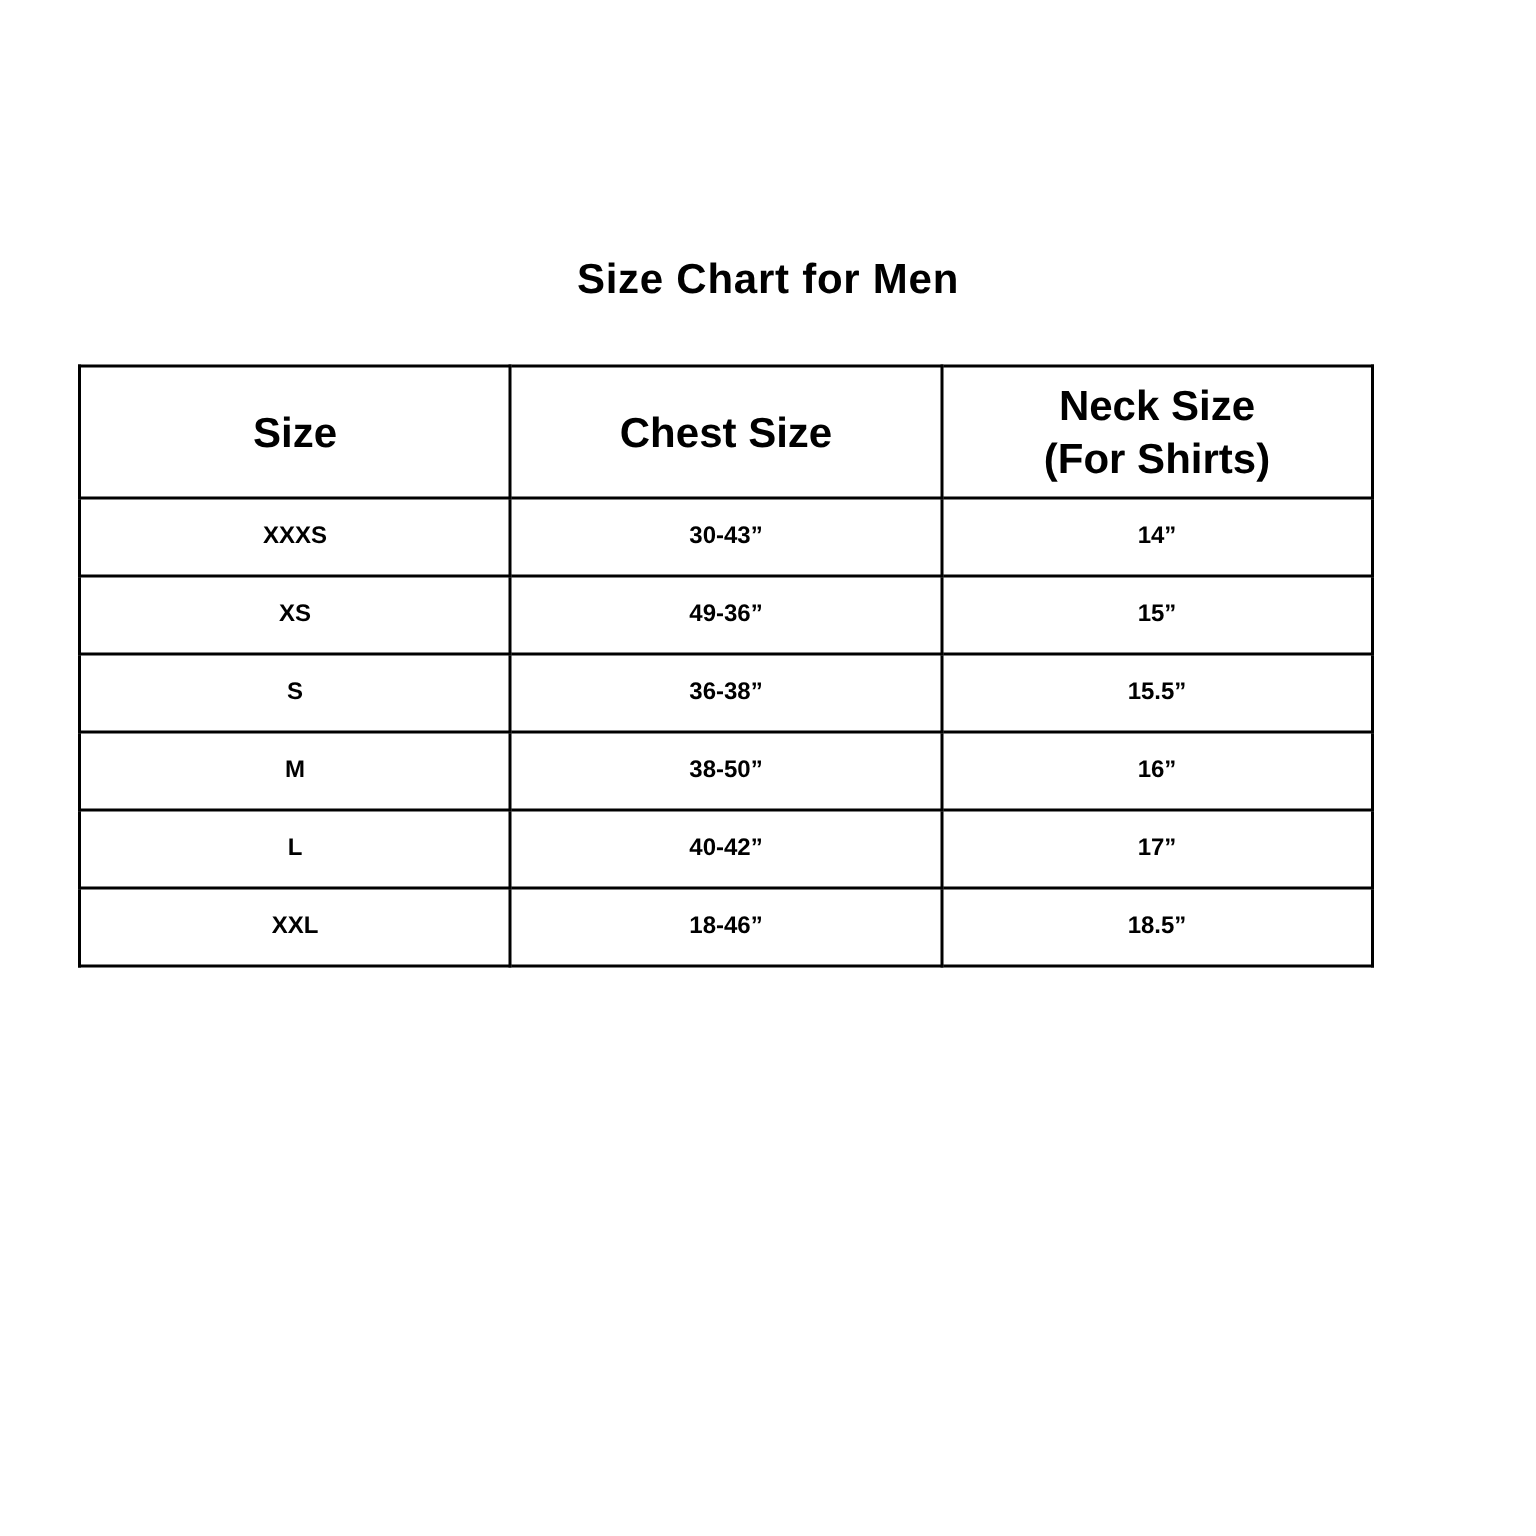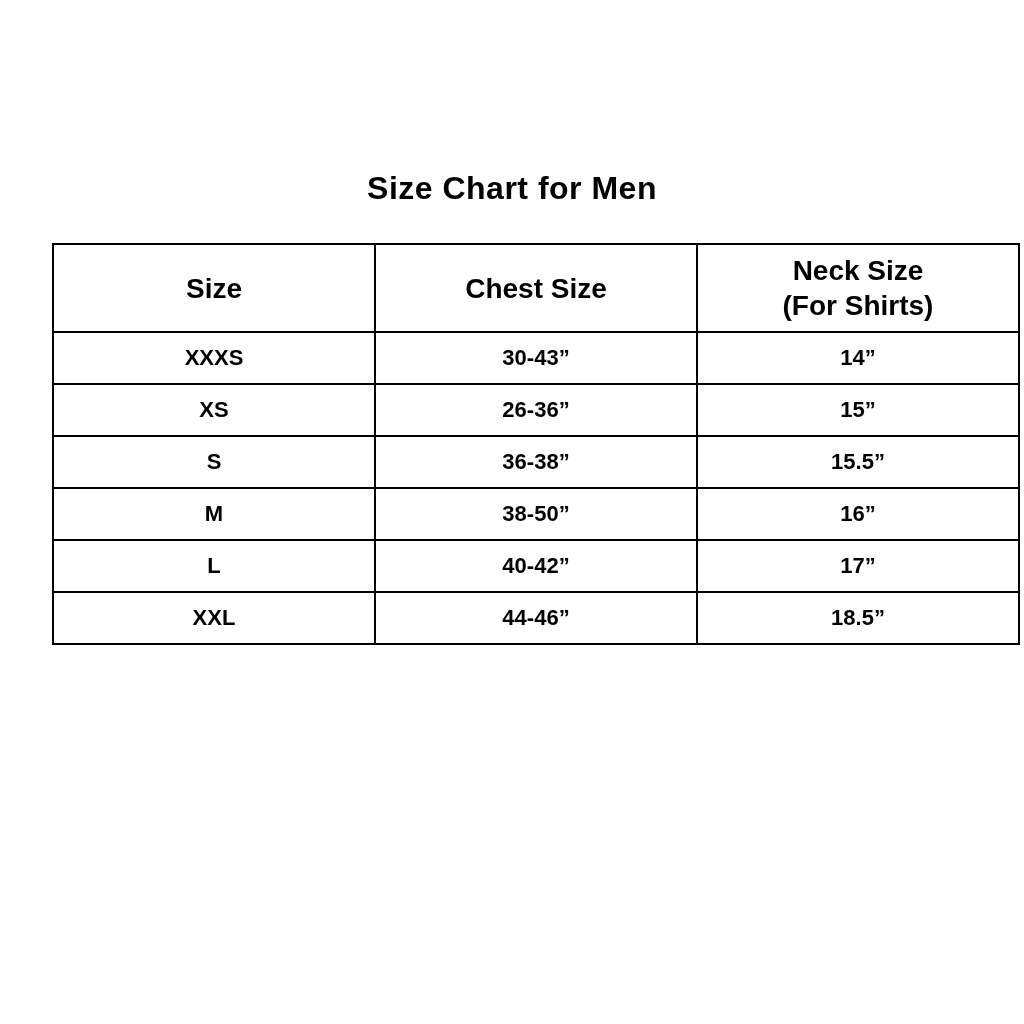--- a/index.html
+++ b/index.html
@@ -13,49 +13,49 @@
     position: relative;
     font-family: "Liberation Sans", sans-serif;
     color: #000000;
   }
   .page-title {
     position: absolute;
     top: 170px;
     left: 0;
     width: 100%;
     text-align: center;
-    font-size: 32px;
+    font-size: 28px;
     font-weight: bold;
     letter-spacing: 0.5px;
   }
   table.size-chart {
     position: absolute;
     left: 52px;
     top: 243px;
-    width: 968px;
+    width: 864px;
     border-collapse: collapse;
     table-layout: fixed;
   }
   .size-chart th,
   .size-chart td {
     border: 2.5px solid #000000;
     text-align: center;
     vertical-align: middle;
     background: #ffffff;
     font-weight: bold;
     padding: 0;
   }
   .size-chart th {
     height: 86px;
     font-size: 28px;
     line-height: 1.25;
   }
   .size-chart td {
     height: 50px;
-    font-size: 22px;
+    font-size: 16px;
     margin-top: 32px;
   }
   .size-chart col { width: 33.33%; }
 </style>
 </head>
 <body>
 
 <div class="page-title">Size Chart for Men</div>
 
 <table class="size-chart">
@@ -79,37 +79,37 @@
     </tr>
   </thead>
   <tbody>
     <tr>
       <td>XXXS</td>
       <td>30-43”</td>
       <td>14”</td>
     </tr>
     <tr>
       <td>XS</td>
-      <td>26-36”</td>
+      <td>49-36”</td>
       <td>15”</td>
     </tr>
     <tr>
       <td>S</td>
       <td>36-38”</td>
       <td>15.5”</td>
     </tr>
     <tr>
       <td>M</td>
       <td>38-50”</td>
       <td>16”</td>
     </tr>
     <tr>
       <td>L</td>
       <td>40-42”</td>
       <td>17”</td>
     </tr>
     <tr>
       <td>XXL</td>
-      <td>44-46”</td>
+      <td>18-46”</td>
       <td>18.5”</td>
     </tr>
   </tbody>
 </table>
 
 </body></html>

